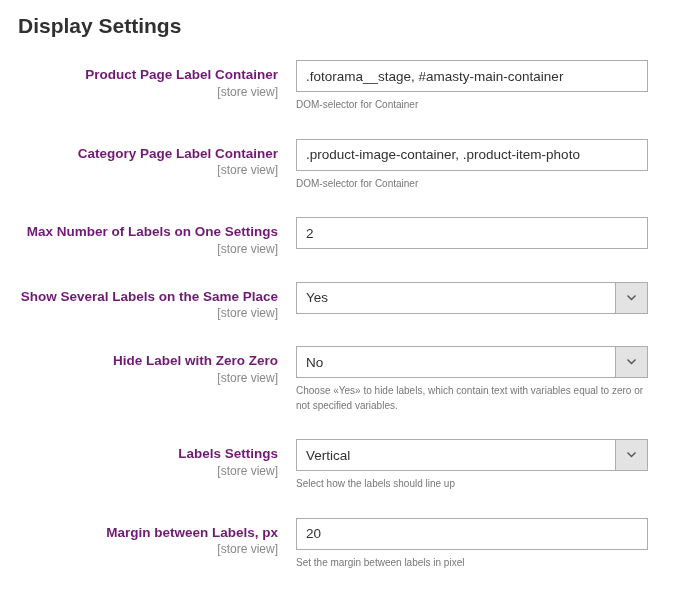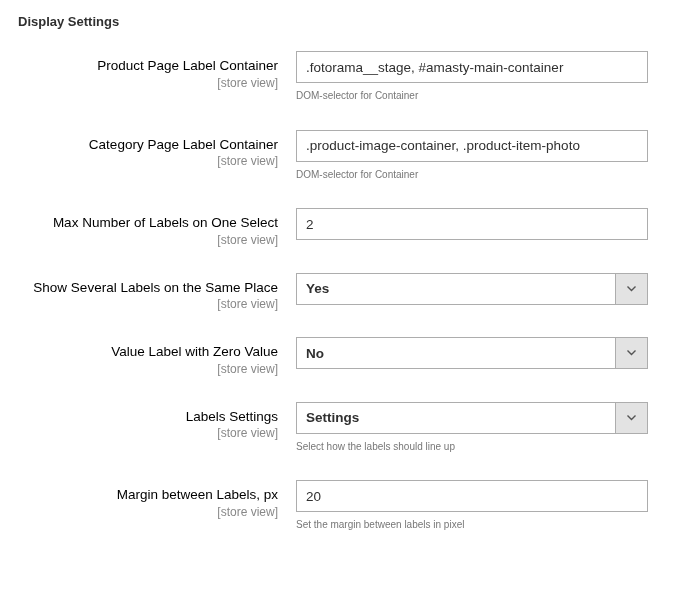--- a/index.html
+++ b/index.html
@@ -6,42 +6,42 @@
   body {
     margin: 0;
     padding: 14px 18px;
     font-family: 'Helvetica Neue', Helvetica, Arial, sans-serif;
     font-size: 13px;
     color: #333;
     width: 685px;
     background: #fff;
   }
   .section-title {
-    font-size: 13px;
+    font-size: 21px;
     color: #303030;
     font-weight: 600;
     margin: 0 0 22px 0;
   }
   .field-row {
     display: flex;
     align-items: flex-start;
     margin-bottom: 26px;
   }
   .field-row.tight { margin-bottom: 14px; }
   .label-col {
     width: 278px;
     flex: 0 0 278px;
     text-align: right;
     padding-right: 18px;
     padding-top: 6px;
   }
   .label-text {
     font-size: 13.5px;
-    color: #000000;
-    font-weight: 400;
+    color: #701a75;
+    font-weight: 700;
     line-height: 1.3;
     display: block;
   }
   .scope {
     display: block;
     font-size: 12px;
     color: #888;
     font-weight: 400;
     margin-top: 1px;
   }
@@ -67,21 +67,20 @@
     align-items: stretch;
     background: #fff;
   }
   .sel-val {
     flex: 1;
     padding: 0 9px;
     font-size: 13.5px;
     color: #303030;
     display: flex;
     align-items: center;
-    font-weight: bold;
   }
   .sel-btn {
     width: 32px;
     background: #e3e3e3;
     border-left: 1px solid #adadad;
     display: flex;
     align-items: center;
     justify-content: center;
   }
   .sel-btn svg { display: block; }
@@ -114,21 +113,21 @@
     <span class="scope">[store view]</span>
   </div>
   <div class="control-col">
     <input type="text" class="txt" value=".product-image-container, .product-item-photo" style="">
     <div class="note">DOM-selector for Container</div>
   </div>
 </div>
 
 <div class="field-row">
   <div class="label-col">
-    <span class="label-text">Max Number of Labels on One Select</span>
+    <span class="label-text">Max Number of Labels on One Settings</span>
     <span class="scope">[store view]</span>
   </div>
   <div class="control-col">
     <input type="text" class="txt" value="2" style="">
   </div>
 </div>
 
 <div class="field-row">
   <div class="label-col">
     <span class="label-text">Show Several Labels on the Same Place</span>
@@ -141,43 +140,44 @@
         <svg width="9" height="6" viewBox="0 0 9 6">
             <path d="M0.5 0.5 L4.5 4.5 L8.5 0.5" fill="none" stroke="#555" stroke-width="1.4"></path>
           </svg>
       </div>
     </div>
   </div>
 </div>
 
 <div class="field-row">
   <div class="label-col">
-    <span class="label-text">Value Label with Zero Value</span>
+    <span class="label-text">Hide Label with Zero Zero</span>
     <span class="scope">[store view]</span>
   </div>
   <div class="control-col">
     <div class="sel">
       <div class="sel-val">No</div>
       <div class="sel-btn">
         <svg width="9" height="6" viewBox="0 0 9 6">
             <path d="M0.5 0.5 L4.5 4.5 L8.5 0.5" fill="none" stroke="#555" stroke-width="1.4"></path>
           </svg>
       </div>
     </div>
+    <div class="note">Choose «Yes» to hide labels, which contain text with variables equal to zero or not specified variables.</div>
   </div>
 </div>
 
 <div class="field-row">
   <div class="label-col">
     <span class="label-text">Labels Settings</span>
     <span class="scope">[store view]</span>
   </div>
   <div class="control-col">
     <div class="sel">
-      <div class="sel-val">Settings</div>
+      <div class="sel-val">Vertical</div>
       <div class="sel-btn">
         <svg width="9" height="6" viewBox="0 0 9 6">
             <path d="M0.5 0.5 L4.5 4.5 L8.5 0.5" fill="none" stroke="#555" stroke-width="1.4"></path>
           </svg>
       </div>
     </div>
     <div class="note">Select how the labels should line up</div>
   </div>
 </div>
 

